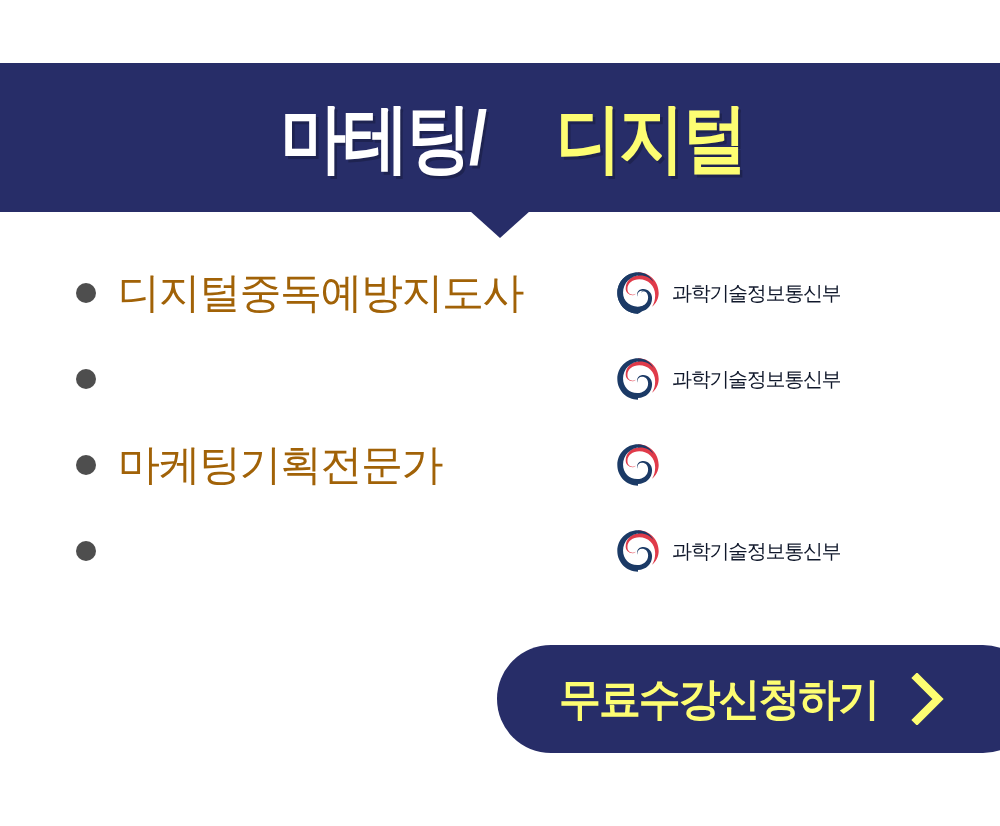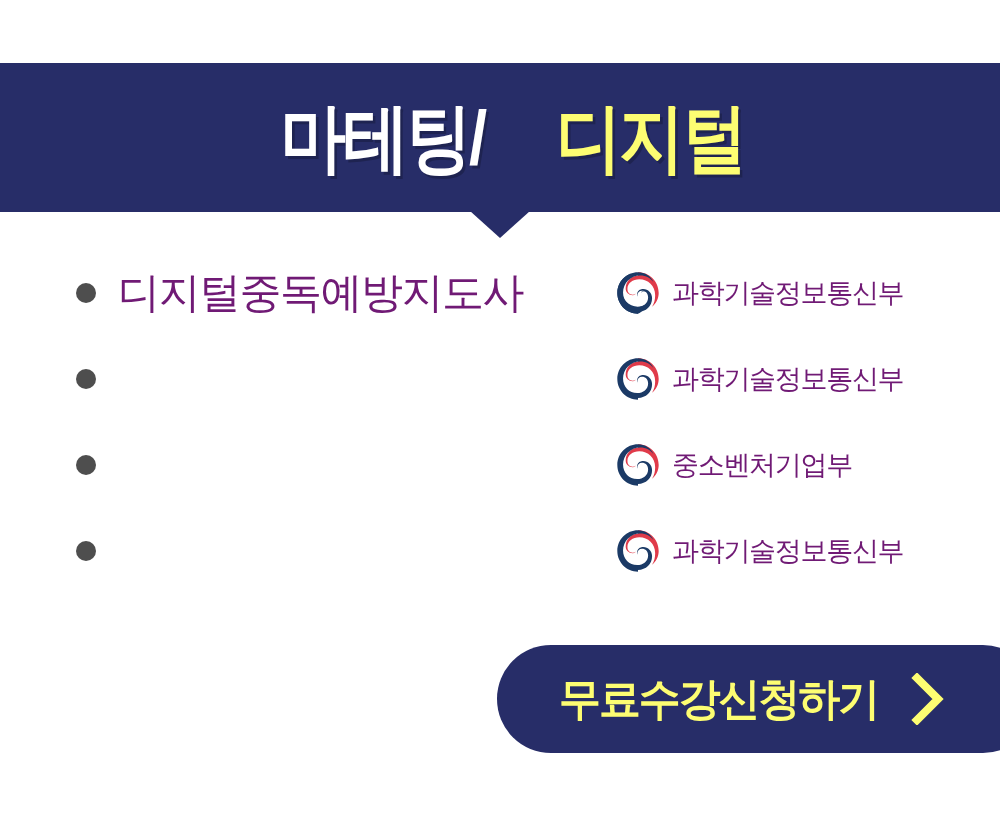--- a/index.html
+++ b/index.html
@@ -96,21 +96,21 @@
     background: #4e4e4e;
   }
 
   .course-name {
     position: absolute;
     left: 118px;
     top: 50%;
     transform: translateY(-50%);
     font-size: 42px;
     font-weight: normal;
-    color: #701a75;
+    color: #a16207;
     letter-spacing: -1.5px;
     white-space: nowrap;
   }
 
   .agency {
     position: absolute;
     left: 616px;
     top: 50%;
     transform: translateY(-50%);
     display: flex;
@@ -119,22 +119,22 @@
   }
 
   .taeguk-icon {
     width: 44px;
     height: 44px;
     flex: 0 0 44px;
     display: block;
   }
 
   .agency-name {
-    font-size: 27px;
-    color: #701a75;
+    font-size: 20px;
+    color: #0f172a;
     letter-spacing: -1.3px;
     margin-left: 12px;
     white-space: nowrap;
   }
 
   
   .cta-button {
     position: absolute;
     left: 497px;
     top: 645px;
@@ -201,26 +201,26 @@
         <svg class="taeguk-icon" viewBox="0 0 100 100">
           <path d="M50 3 C76 3 97 24 97 50 C97 63 91 74 82 81 C87 73 89 64 89 55 C89 34 73 19 53 19 C38 19 26 28 26 41 C26 49 31 54 38 54 C43 54 46 51 46 47 C46 51 43 55 38 55 C29 55 22 49 22 40 C22 24 34 11 50 11 Z" fill="#e03b4a"></path>
           <path d="M50 97 C24 97 3 76 3 50 C3 24 24 3 50 3 C66 3 79 12 85 25 C79 16 68 10 55 10 C33 10 16 27 16 49 C16 68 30 82 48 82 C62 82 73 73 73 60 C73 51 67 45 59 45 C53 45 49 49 49 54 C49 58 52 61 56 61 C52 61 48 58 48 53 C48 46 54 41 62 41 C73 41 82 50 82 62 C82 80 68 93 50 93 Z" fill="#1b3a66"></path>
         </svg>
         <span class="agency-name">과학기술정보통신부</span>
       </span>
     </div>
 
     <div class="course-row">
       <span class="bullet"></span>
-      <span class="agency">
-        <svg class="taeguk-icon" viewBox="0 0 100 100">
-          <path d="M50 3 C76 3 97 24 97 50 C97 63 91 74 82 81 C87 73 89 64 89 55 C89 34 73 19 53 19 C38 19 26 28 26 41 C26 49 31 54 38 54 C43 54 46 51 46 47 C46 51 43 55 38 55 C29 55 22 49 22 40 C22 24 34 11 50 11 Z" fill="#e03b4a"></path>
-          <path d="M50 97 C24 97 3 76 3 50 C3 24 24 3 50 3 C66 3 79 12 85 25 C79 16 68 10 55 10 C33 10 16 27 16 49 C16 68 30 82 48 82 C62 82 73 73 73 60 C73 51 67 45 59 45 C53 45 49 49 49 54 C49 58 52 61 56 61 C52 61 48 58 48 53 C48 46 54 41 62 41 C73 41 82 50 82 62 C82 80 68 93 50 93 Z" fill="#1b3a66"></path>
-        </svg>
-        <span class="agency-name">중소벤처기업부</span>
+      <span class="course-name">마케팅기획전문가</span>
+      <span class="agency">
+        <svg class="taeguk-icon" viewBox="0 0 100 100">
+          <path d="M50 3 C76 3 97 24 97 50 C97 63 91 74 82 81 C87 73 89 64 89 55 C89 34 73 19 53 19 C38 19 26 28 26 41 C26 49 31 54 38 54 C43 54 46 51 46 47 C46 51 43 55 38 55 C29 55 22 49 22 40 C22 24 34 11 50 11 Z" fill="#e03b4a"></path>
+          <path d="M50 97 C24 97 3 76 3 50 C3 24 24 3 50 3 C66 3 79 12 85 25 C79 16 68 10 55 10 C33 10 16 27 16 49 C16 68 30 82 48 82 C62 82 73 73 73 60 C73 51 67 45 59 45 C53 45 49 49 49 54 C49 58 52 61 56 61 C52 61 48 58 48 53 C48 46 54 41 62 41 C73 41 82 50 82 62 C82 80 68 93 50 93 Z" fill="#1b3a66"></path>
+        </svg>
       </span>
     </div>
 
     <div class="course-row">
       <span class="bullet"></span>
       <span class="agency">
         <svg class="taeguk-icon" viewBox="0 0 100 100">
           <path d="M50 3 C76 3 97 24 97 50 C97 63 91 74 82 81 C87 73 89 64 89 55 C89 34 73 19 53 19 C38 19 26 28 26 41 C26 49 31 54 38 54 C43 54 46 51 46 47 C46 51 43 55 38 55 C29 55 22 49 22 40 C22 24 34 11 50 11 Z" fill="#e03b4a"></path>
           <path d="M50 97 C24 97 3 76 3 50 C3 24 24 3 50 3 C66 3 79 12 85 25 C79 16 68 10 55 10 C33 10 16 27 16 49 C16 68 30 82 48 82 C62 82 73 73 73 60 C73 51 67 45 59 45 C53 45 49 49 49 54 C49 58 52 61 56 61 C52 61 48 58 48 53 C48 46 54 41 62 41 C73 41 82 50 82 62 C82 80 68 93 50 93 Z" fill="#1b3a66"></path>
         </svg>

